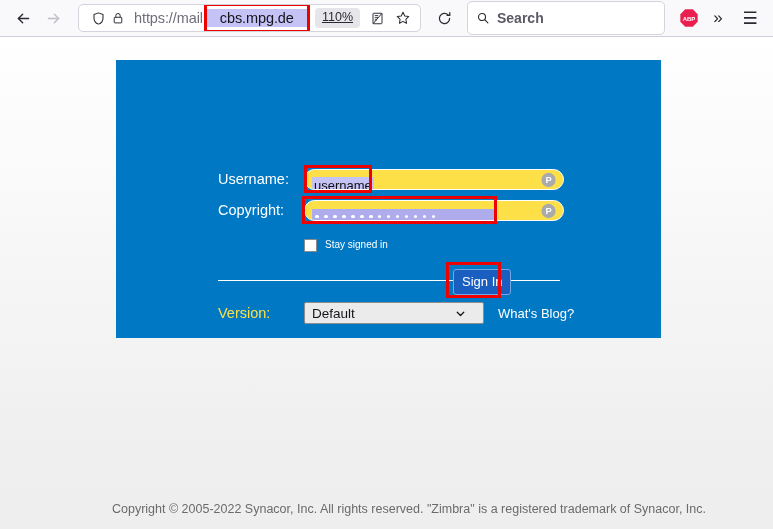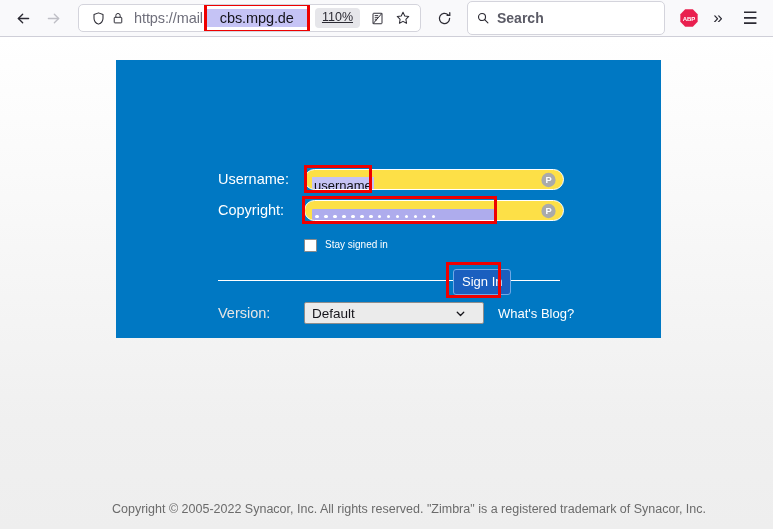--- a/index.html
+++ b/index.html
@@ -304,21 +304,21 @@
   }
 
   .version-row {
     display: flex;
     align-items: center;
     margin-top: 21px;
   }
   .version-label {
     width: 86px;
     flex: 0 0 auto;
-    color: #e5e5e5;
+    color: #fde047;
     font-size: 14.5px;
     line-height: 1;
   }
   .version-select {
     width: 180px;
     height: 22px;
     background: #ebebeb;
     border: 1px solid #8d8d8d;
     border-radius: 2px;
     display: flex;

